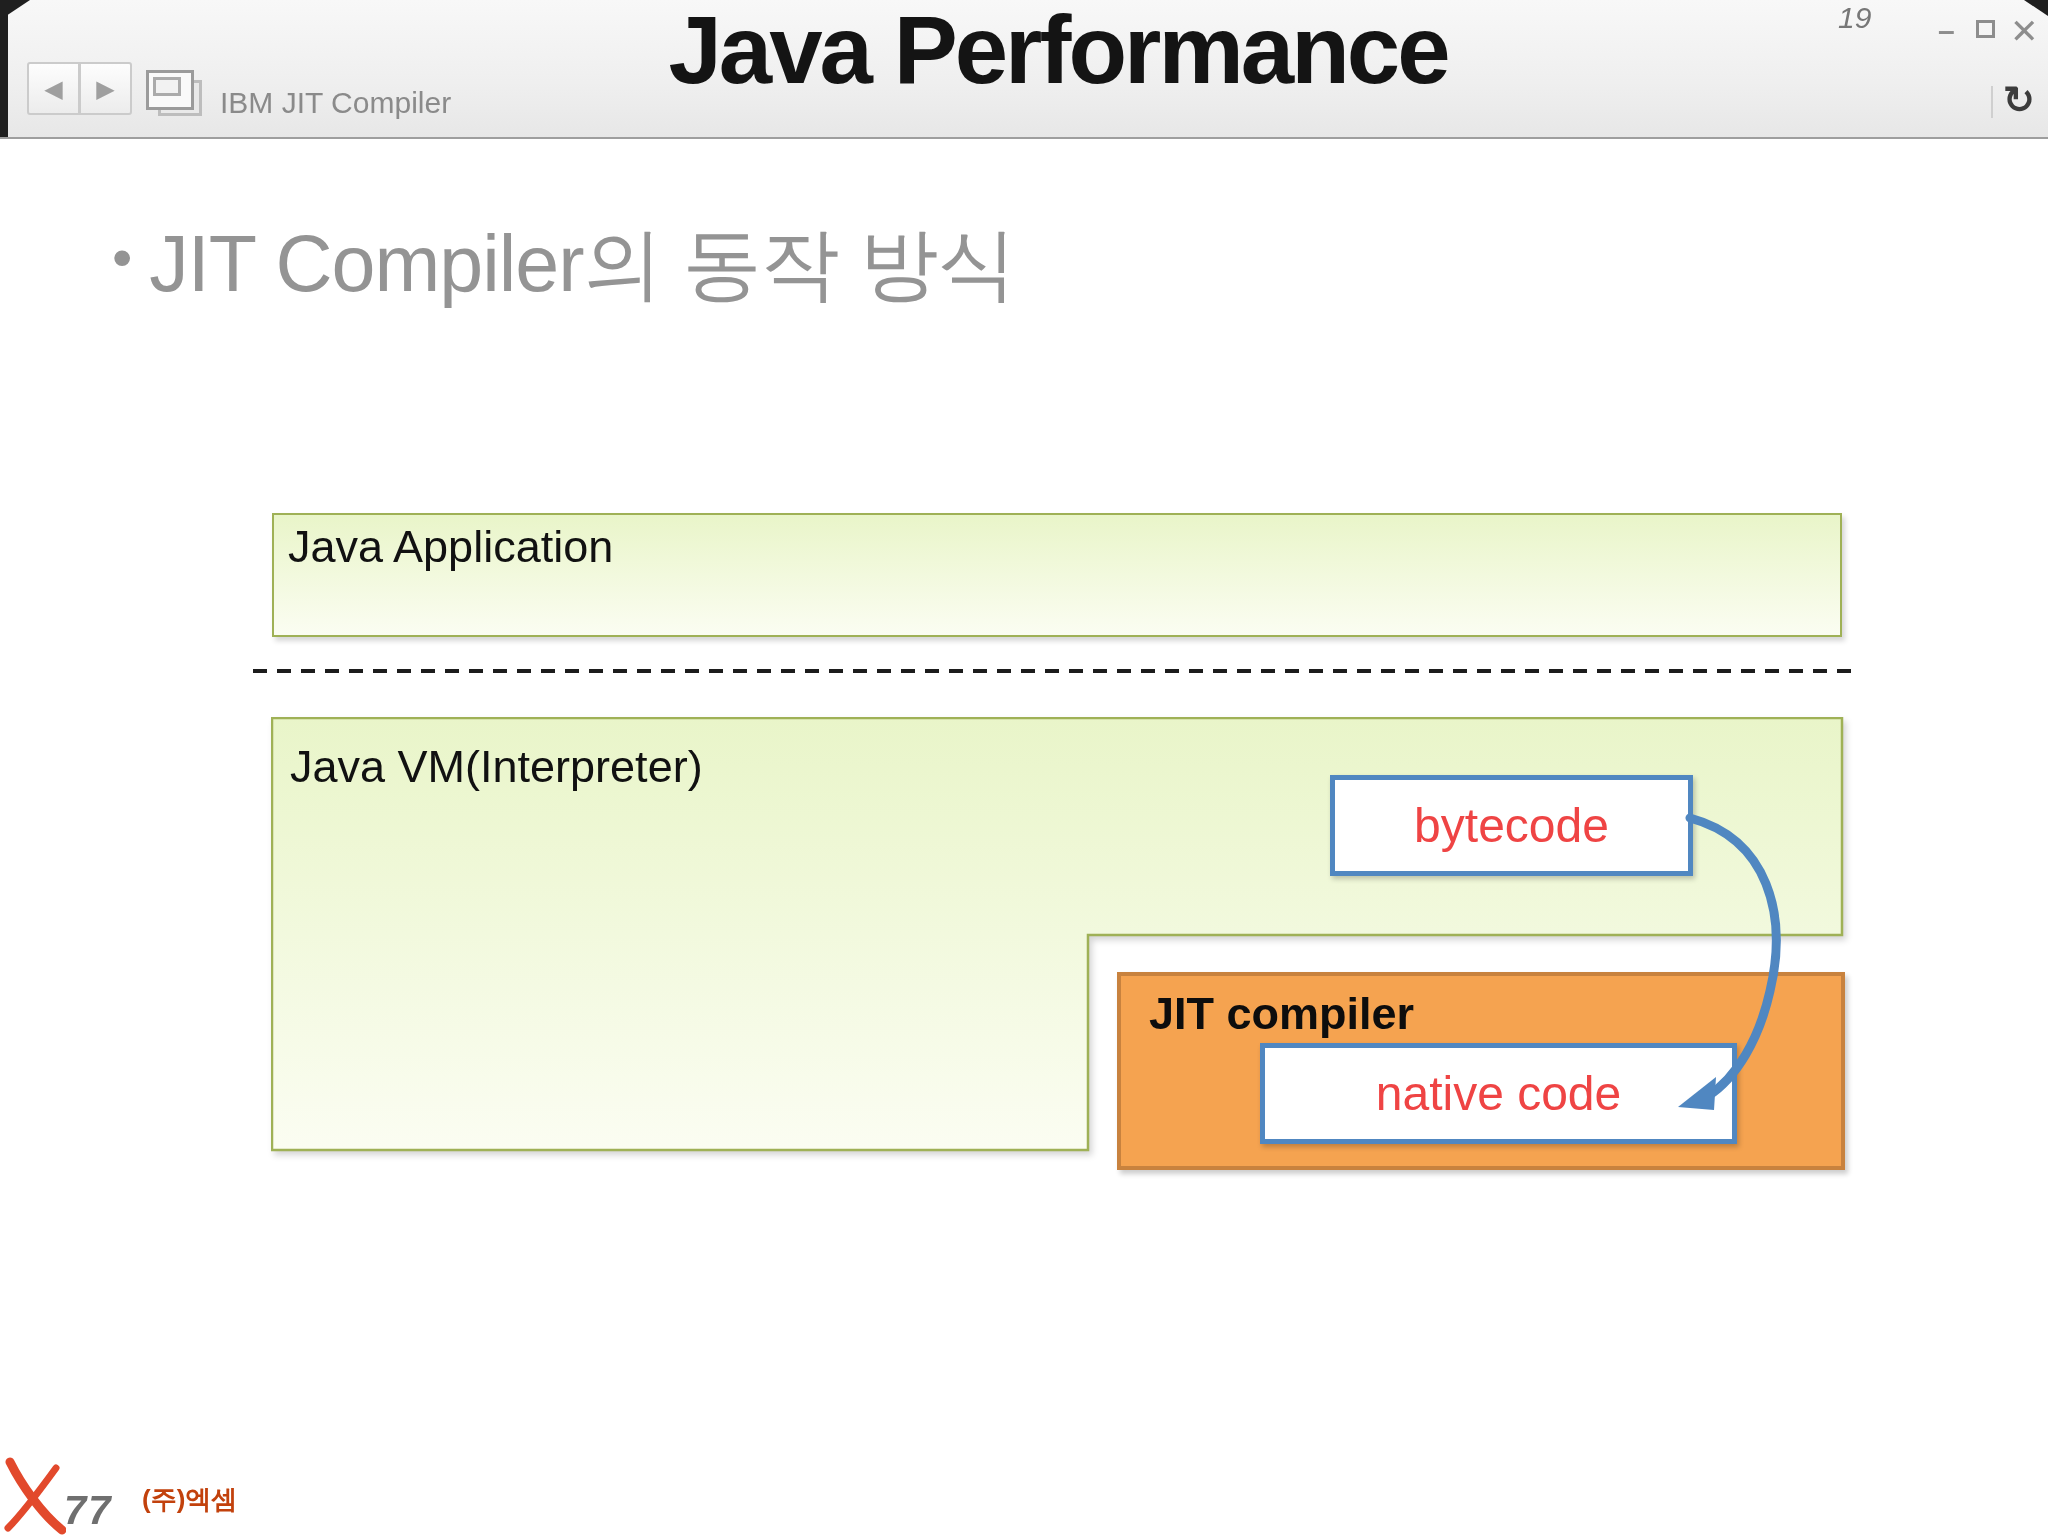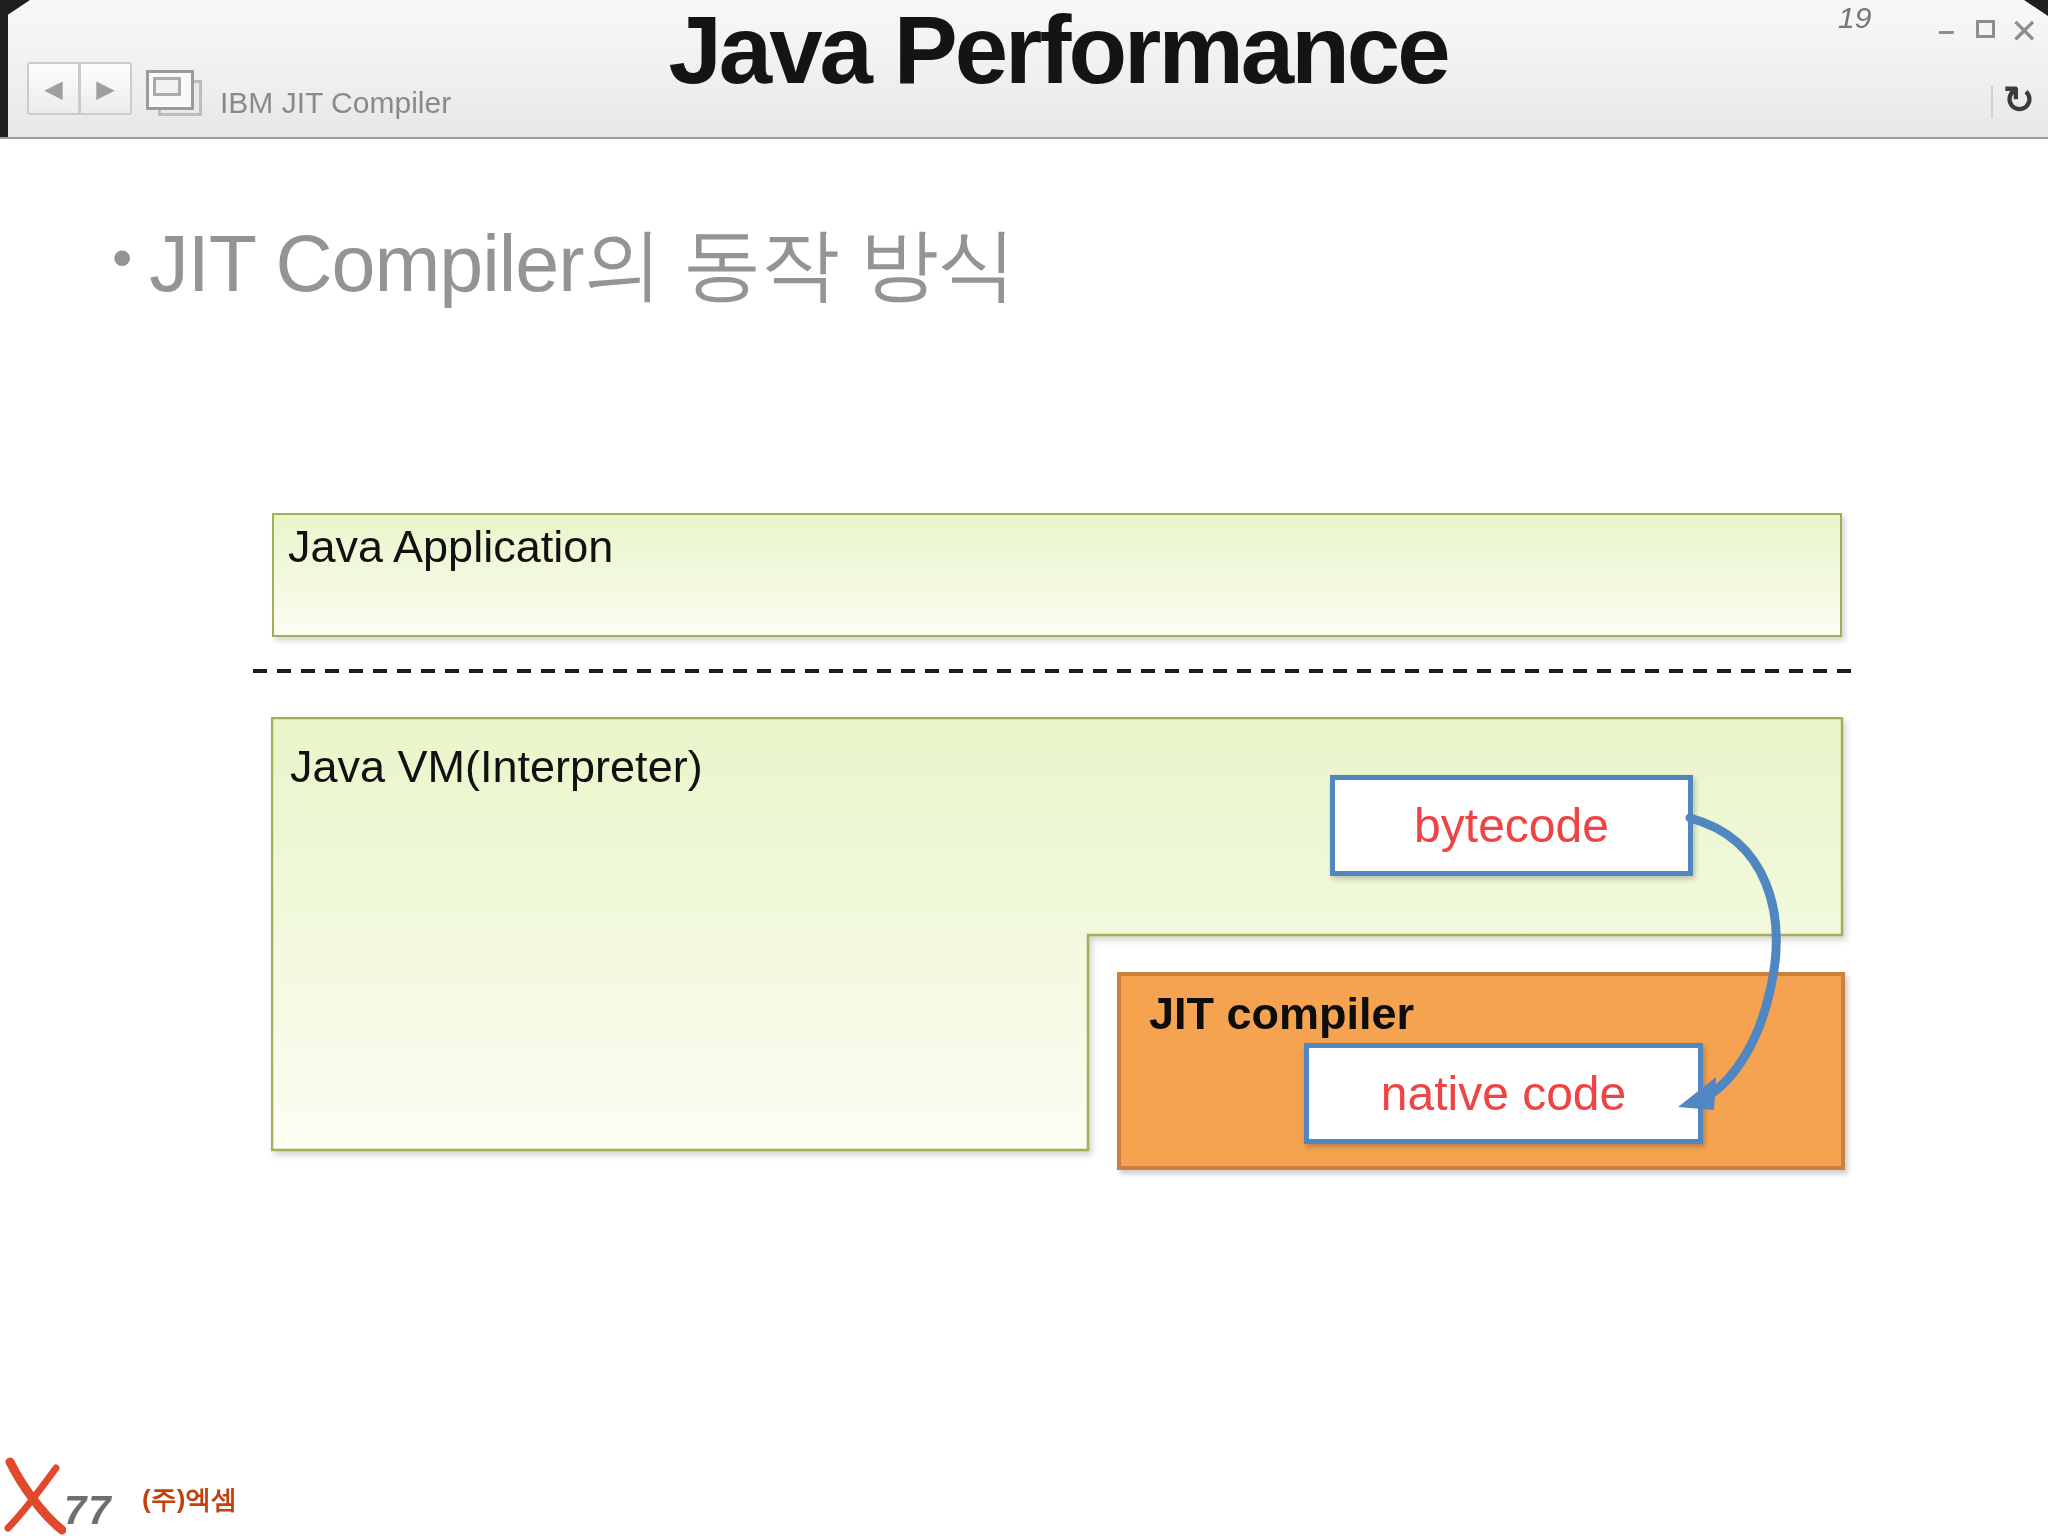--- a/index.html
+++ b/index.html
@@ -64,21 +64,21 @@
          background:repeating-linear-gradient(90deg,#1c1c1c 0 14px,transparent 14px 24px);}
 
   #vm-shape{position:absolute;left:271px;top:717px;width:1573px;height:435px;
          filter:drop-shadow(3px 4px 3px rgba(0,0,0,.16));}
   #vm-label{position:absolute;left:290px;top:728px;margin-top:13px;}
 
   .bluebox{position:absolute;box-sizing:border-box;border:5px solid #5087c1;background:#ffffff;
            box-shadow:2px 3px 5px rgba(0,0,0,.22);display:flex;align-items:center;justify-content:center;
            font-size:48px;color:#ef4444;}
   #box-bytecode{left:1330px;top:775px;width:363px;height:101px;}
-  #box-native{left:1304px;top:1043px;width:399px;height:101px;}
+  #box-native{left:1260px;top:1043px;width:477px;height:101px;}
 
   #box-jit{position:absolute;left:1117px;top:972px;width:728px;height:198px;box-sizing:border-box;
            border:4px solid #c8823e;background:#f5a350;box-shadow:3px 4px 5px rgba(0,0,0,.2);}
   #box-jit .lbl{position:absolute;left:28px;top:12px;font-size:45px;font-weight:bold;color:#0d0d0d;}
 
   #arrow-curve{position:absolute;left:1650px;top:795px;width:210px;height:330px;pointer-events:none;}
 
   
   #logo{position:absolute;left:4px;top:1448px;width:300px;height:88px;}
   #logo-x{position:absolute;left:0;top:8px;width:62px;height:80px;}

